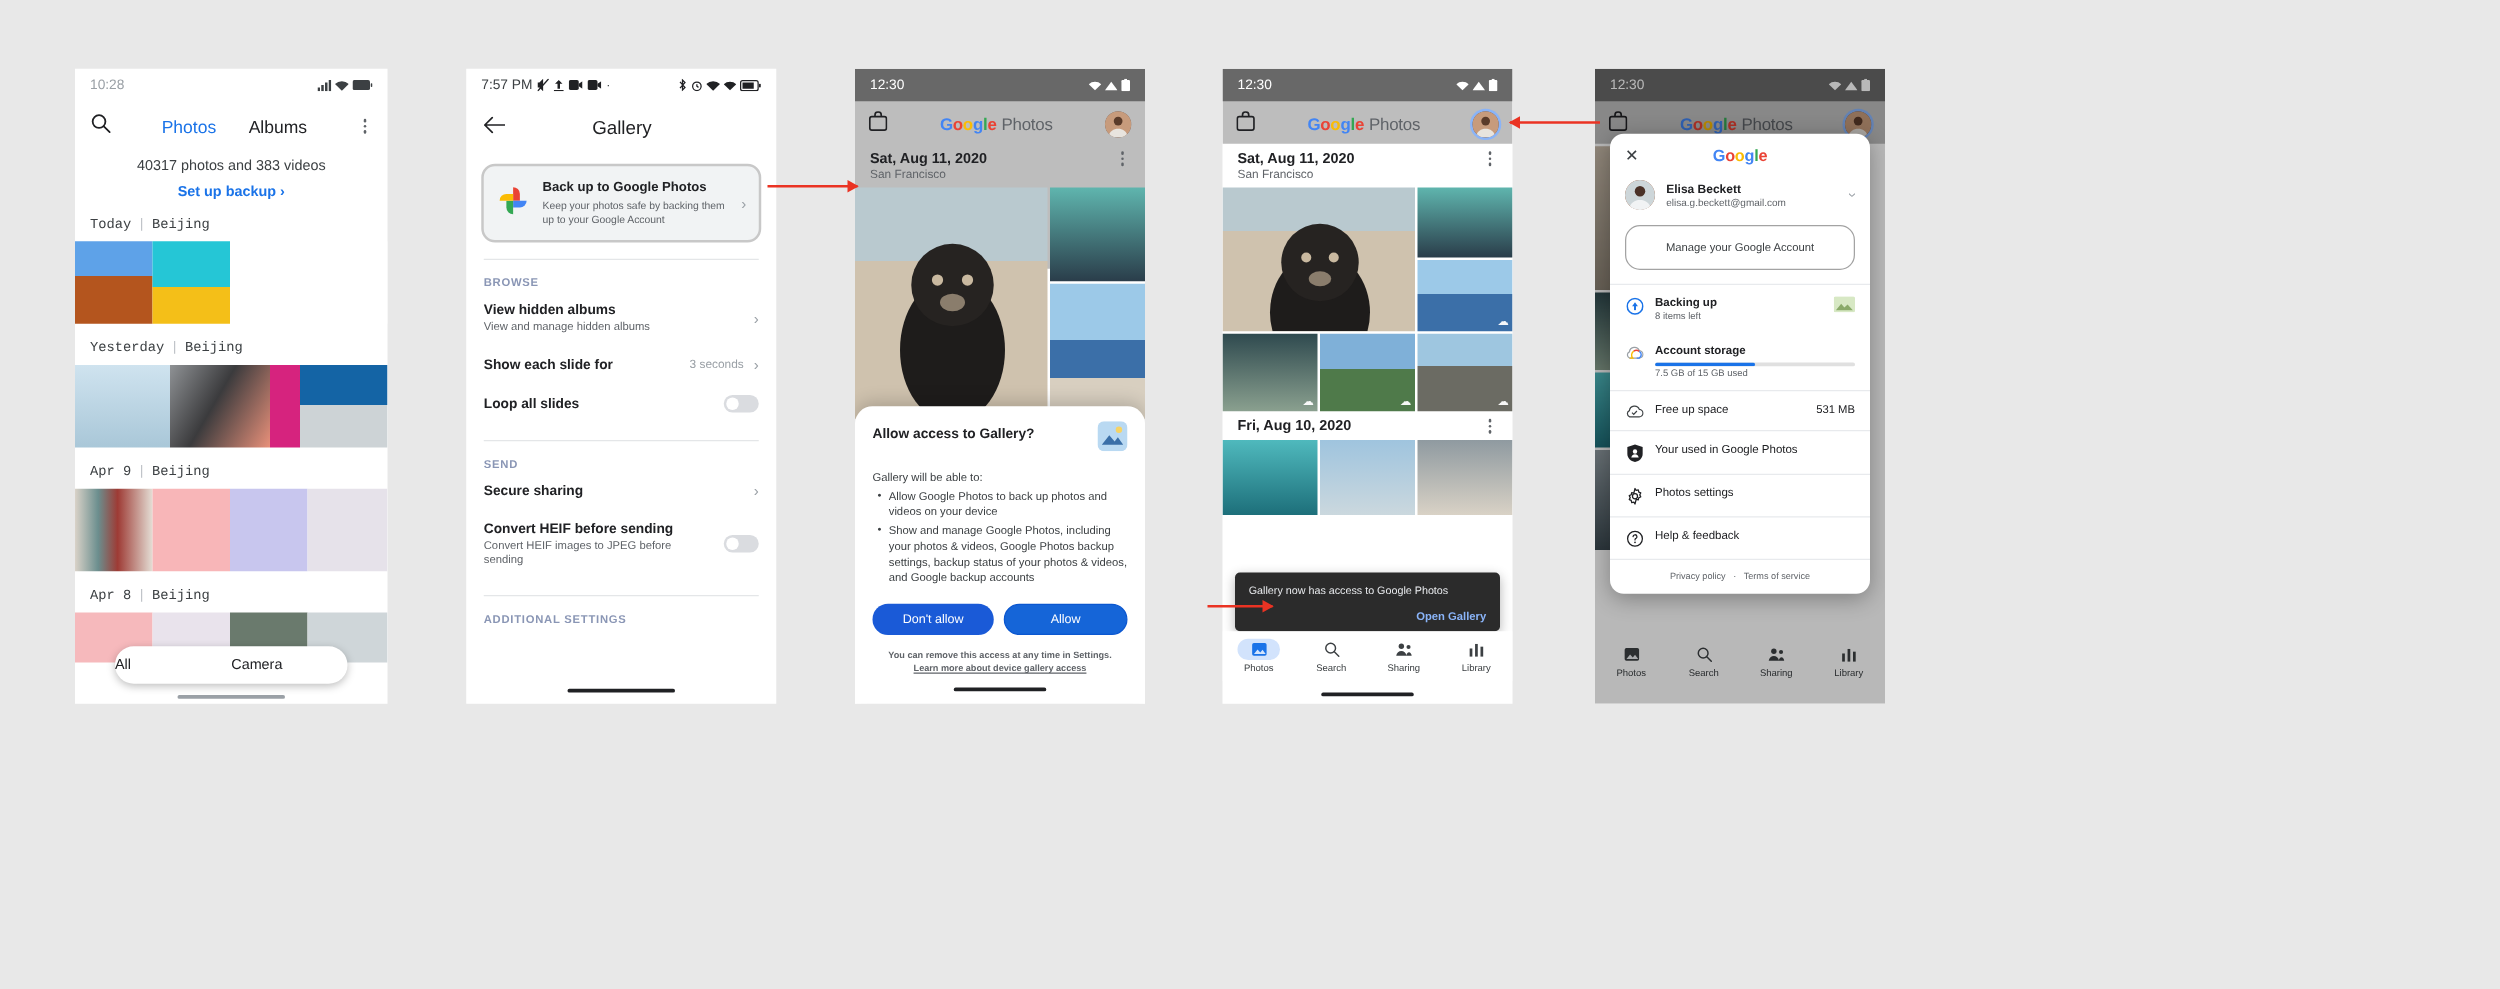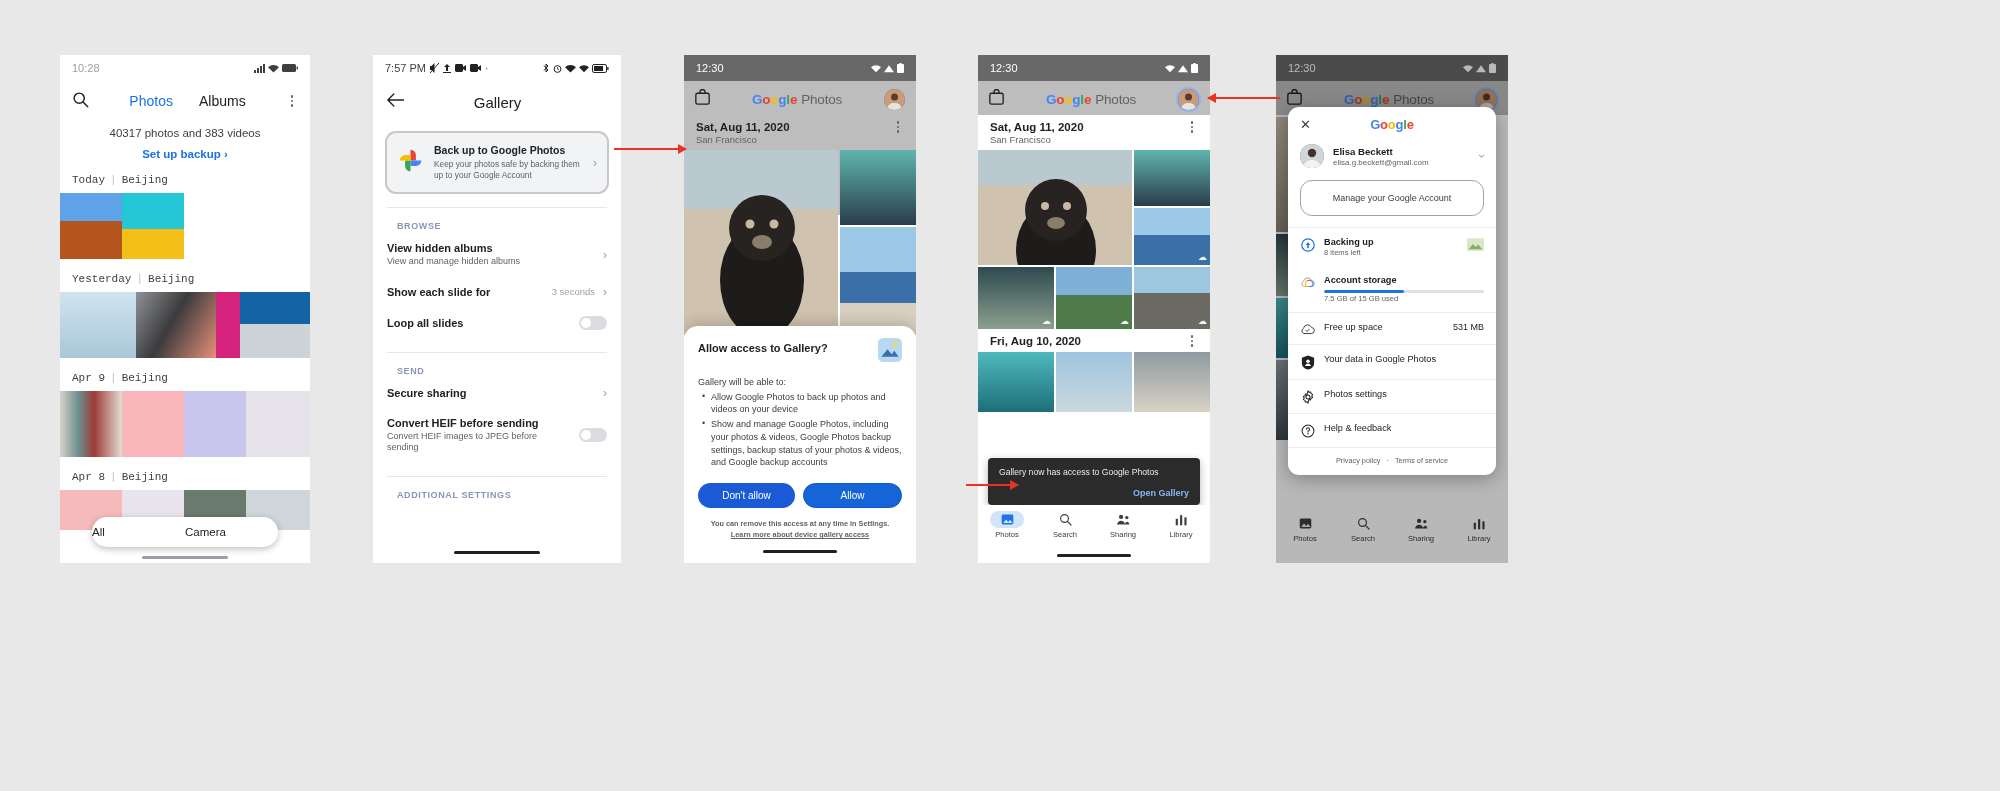--- a/index.html
+++ b/index.html
@@ -67,21 +67,21 @@
     margin: 8px 12px 0 12px;
     background: #f1f3f4; border-radius: 11px;
     display: flex; align-items: center; gap: 10px;
     padding: 11px 10px;
     border: 2px solid #c8c8c8;
   }
   .p2-card-txt { flex: 1; }
   .p2-card-t { font-size: 10.5px; color: #202124; font-weight: 600; line-height: 1.25; }
   .p2-card-s { font-size: 8.3px; color: #5f6368; line-height: 1.32; margin-top: 2px; }
   .p2-divider { height: 1px; background: #e4e6e8; margin: 13px 14px 0 14px; }
-  .p2-sectitle { font-size: 9px; color: #8a96b5; letter-spacing: .6px; padding: 13px 24px 2px; font-weight: 600;}
+  .p2-sectitle { font-size: 9px; color: #8a96b5; letter-spacing: .6px; padding: 13px 14px 2px; font-weight: 600;}
   .p2-item { display: flex; align-items: center; padding: 9px 14px; gap: 8px; }
   .p2-item-txt { flex: 1; }
   .p2-item-t { font-size: 11px; color: #202124; font-weight: 700; }
   .p2-item-s { font-size: 9px; color: #5f6368; margin-top: 2px; line-height: 1.3; }
   .p2-item-v { font-size: 9.5px; color: #9aa0a6; }
   .chev { color: #9aa0a6; font-size: 12px; line-height: 1; }
   .toggle { width: 28px; height: 14px; border-radius: 9px; background: #dadce0; position: relative; }
   .toggle::after { content:""; position:absolute; left:2px; top:2px; width:10px; height:10px; border-radius:50%; background:#fff; }
   .p2-home { position:absolute; bottom:9px; left:50%; transform:translateX(-50%); width:86px; height:3px; background:#202124; border-radius:2px; }
 
@@ -807,21 +807,21 @@
 
       <div class="acct-sep"></div>
       <div class="acct-row">
         <span class="ic">
           <svg width="14" height="15" viewBox="0 0 16 17">
               <path d="M8 .6 15 3v6c0 4.2-3 6.6-7 7.6C4 15.6 1 13.2 1 9V3z" fill="#202124"></path>
               <circle cx="8" cy="7" r="2" fill="#fff"></circle>
               <path d="M4.6 12.6c.5-2 1.8-3 3.4-3s2.9 1 3.4 3z" fill="#fff"></path>
             </svg>
         </span>
-        <div class="body acct-plain">Your data in Google Photos</div>
+        <div class="body acct-plain">Your used in Google Photos</div>
       </div>
 
       <div class="acct-sep"></div>
       <div class="acct-row">
         <span class="ic">
           <svg width="14" height="14" viewBox="0 0 18 18">
               <path d="M9 1l1.2 1.9 2.2-.4.5 2.2 2 .9-1 2 1 2-2 .9-.5 2.2-2.2-.4L9 17l-1.2-1.9-2.2.4-.5-2.2-2-.9 1-2-1-2 2-.9.5-2.2 2.2.4z" fill="none" stroke="#202124" stroke-width="1.3" stroke-linejoin="round"></path>
               <circle cx="9" cy="9" r="2.6" fill="none" stroke="#202124" stroke-width="1.3"></circle>
             </svg>
         </span>

